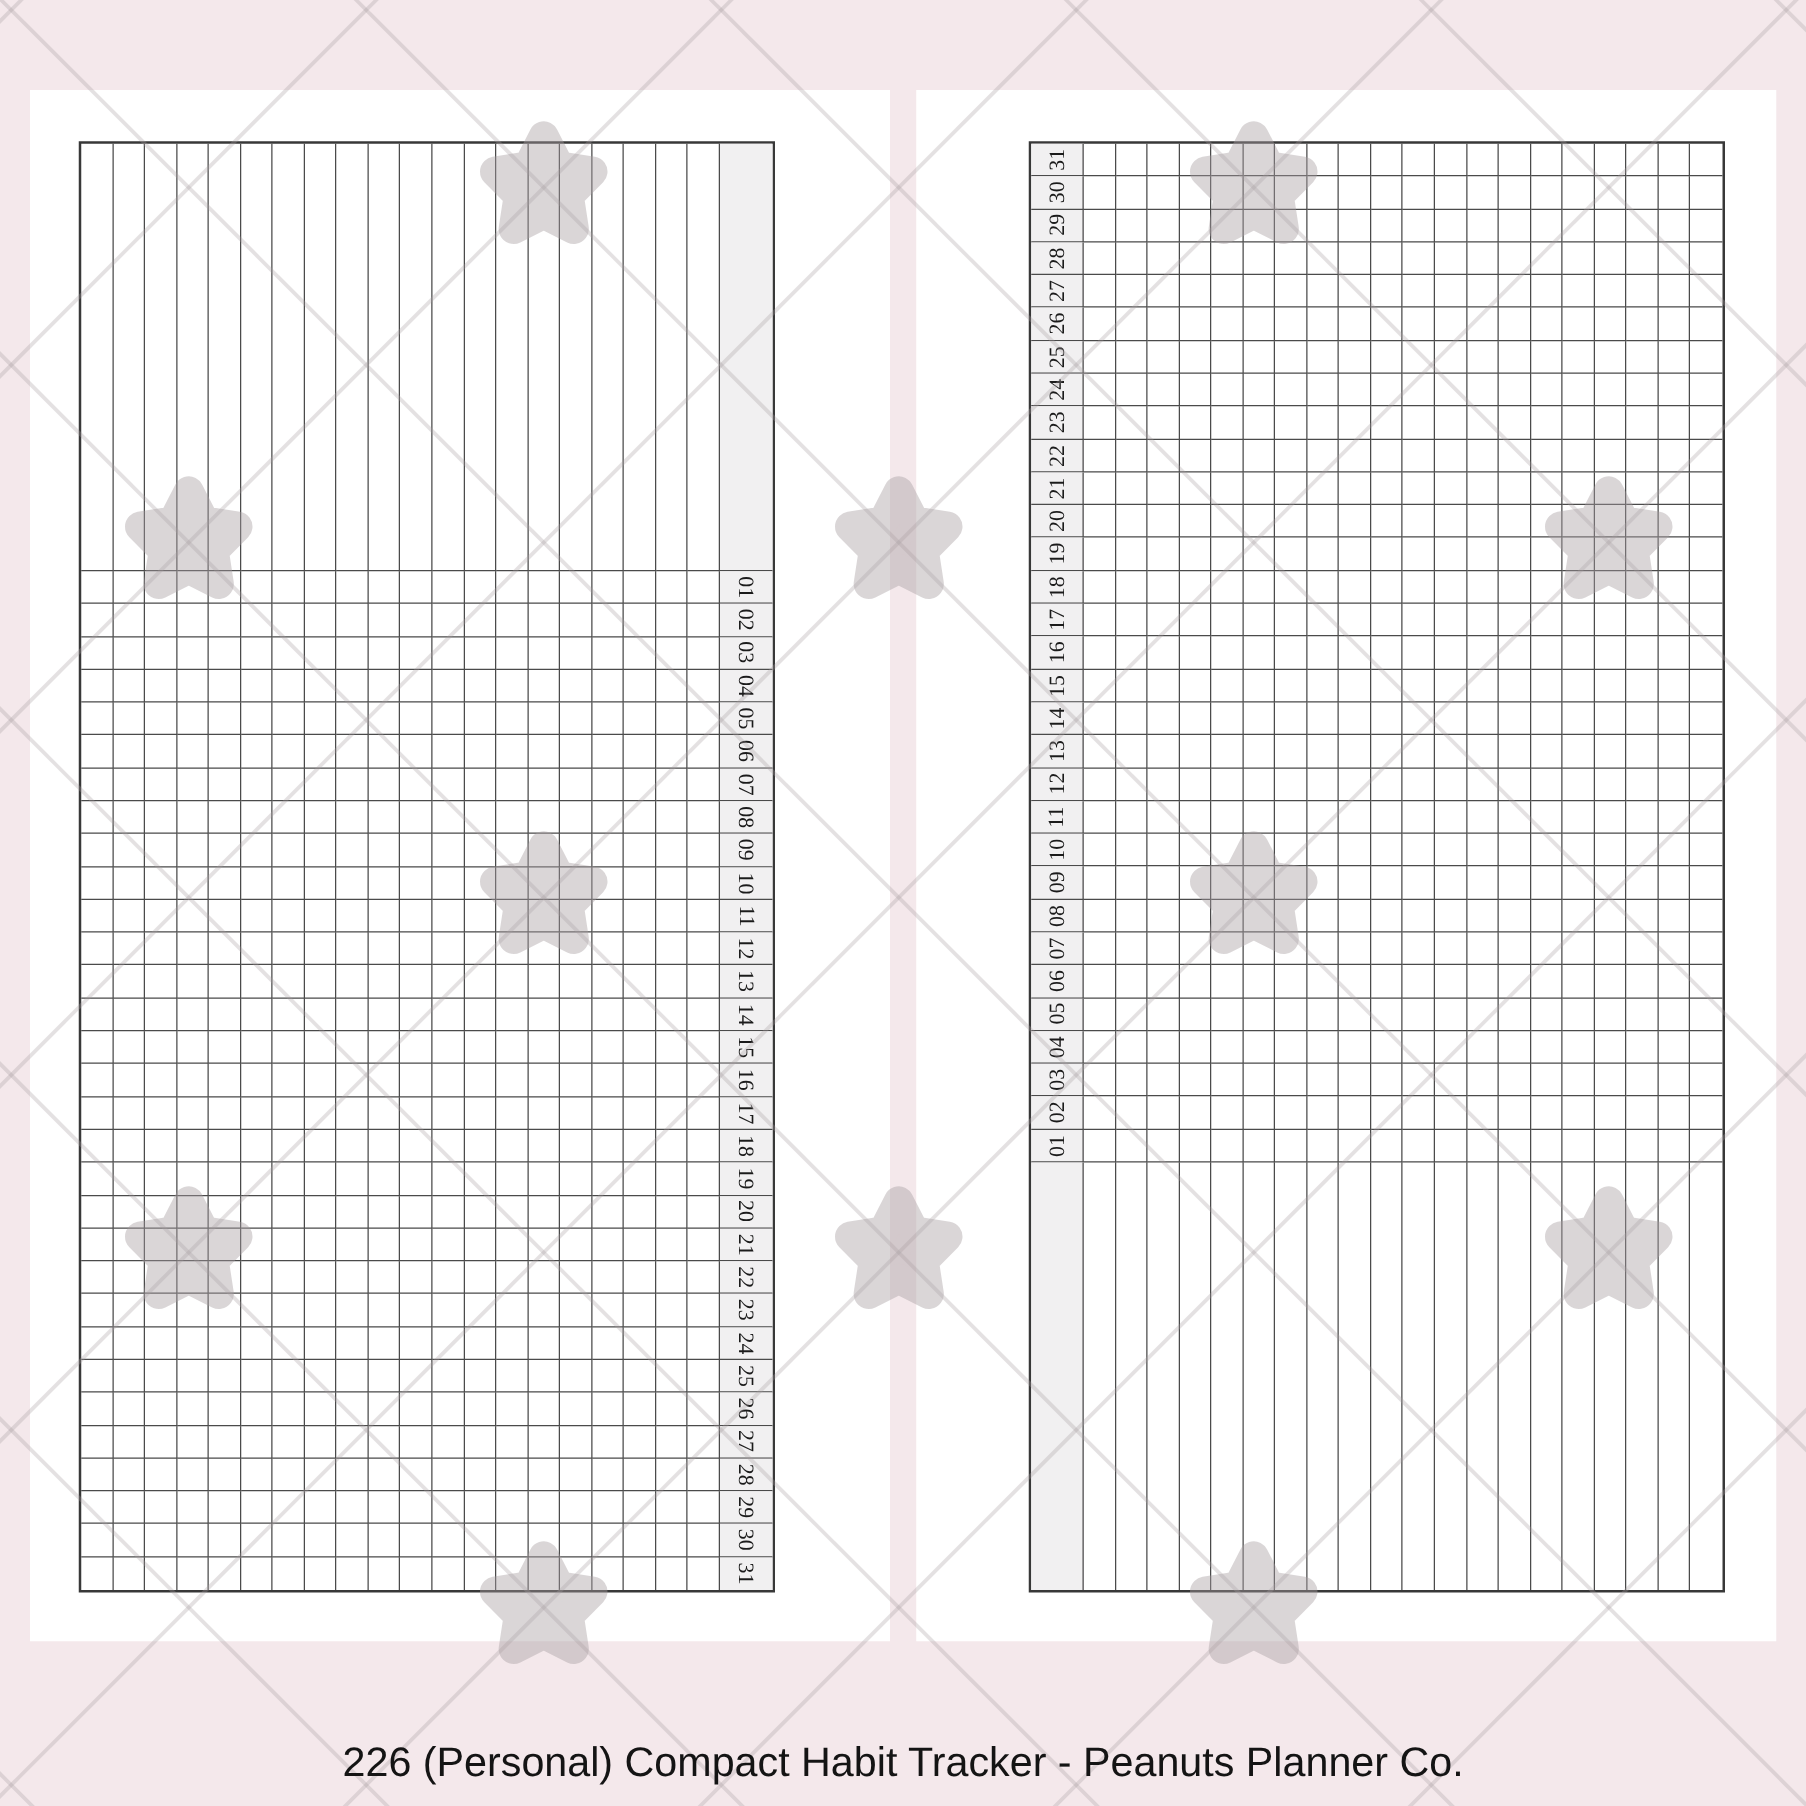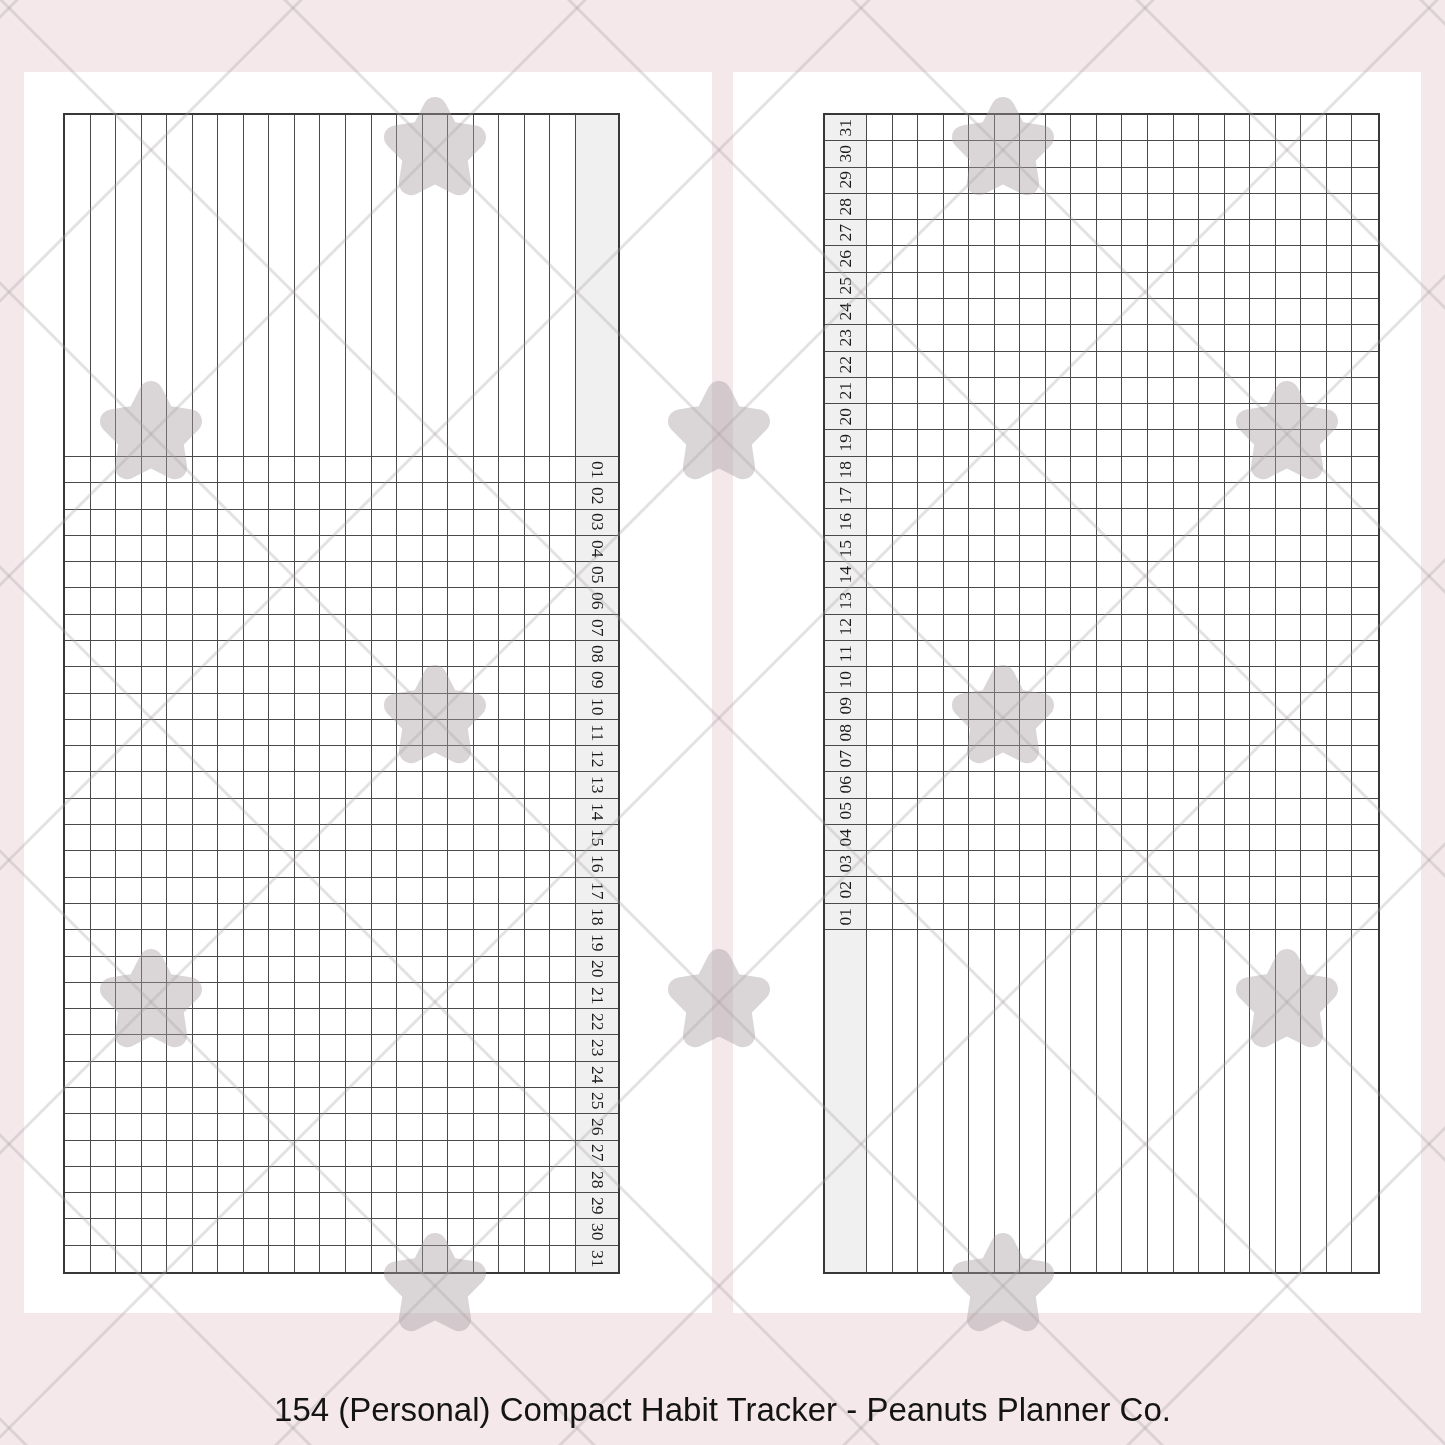--- a/index.html
+++ b/index.html
@@ -1562,13 +1562,13 @@
     <polygon points="1003.0,677.0 1015.3,701.0 1042.0,705.3 1023.0,724.5 1027.1,751.2 1003.0,739.0 978.9,751.2 983.0,724.5 964.0,705.3 990.7,701.0" fill="#a89fa2" stroke="#a89fa2" stroke-width="24" stroke-linejoin="round" opacity="0.42"></polygon>
     <polygon points="1287.0,961.0 1299.3,985.0 1326.0,989.3 1307.0,1008.5 1311.1,1035.2 1287.0,1023.0 1262.9,1035.2 1267.0,1008.5 1248.0,989.3 1274.7,985.0" fill="#a89fa2" stroke="#a89fa2" stroke-width="24" stroke-linejoin="round" opacity="0.42"></polygon>
     <polygon points="151.0,393.0 163.3,417.0 190.0,421.3 171.0,440.5 175.1,467.2 151.0,455.0 126.9,467.2 131.0,440.5 112.0,421.3 138.7,417.0" fill="#a89fa2" stroke="#a89fa2" stroke-width="24" stroke-linejoin="round" opacity="0.42"></polygon>
     <polygon points="435.0,677.0 447.3,701.0 474.0,705.3 455.0,724.5 459.1,751.2 435.0,739.0 410.9,751.2 415.0,724.5 396.0,705.3 422.7,701.0" fill="#a89fa2" stroke="#a89fa2" stroke-width="24" stroke-linejoin="round" opacity="0.42"></polygon>
     <polygon points="719.0,961.0 731.3,985.0 758.0,989.3 739.0,1008.5 743.1,1035.2 719.0,1023.0 694.9,1035.2 699.0,1008.5 680.0,989.3 706.7,985.0" fill="#a89fa2" stroke="#a89fa2" stroke-width="24" stroke-linejoin="round" opacity="0.42"></polygon>
     <polygon points="1003.0,1245.0 1015.3,1269.0 1042.0,1273.3 1023.0,1292.5 1027.1,1319.2 1003.0,1307.0 978.9,1319.2 983.0,1292.5 964.0,1273.3 990.7,1269.0" fill="#a89fa2" stroke="#a89fa2" stroke-width="24" stroke-linejoin="round" opacity="0.42"></polygon>
     <polygon points="151.0,961.0 163.3,985.0 190.0,989.3 171.0,1008.5 175.1,1035.2 151.0,1023.0 126.9,1035.2 131.0,1008.5 112.0,989.3 138.7,985.0" fill="#a89fa2" stroke="#a89fa2" stroke-width="24" stroke-linejoin="round" opacity="0.42"></polygon>
     <polygon points="435.0,1245.0 447.3,1269.0 474.0,1273.3 455.0,1292.5 459.1,1319.2 435.0,1307.0 410.9,1319.2 415.0,1292.5 396.0,1273.3 422.7,1269.0" fill="#a89fa2" stroke="#a89fa2" stroke-width="24" stroke-linejoin="round" opacity="0.42"></polygon>
   </svg>
 
-<div class="caption">154 (Personal) Compact Habit Tracker - Peanuts Planner Co.</div>
+<div class="caption">226 (Personal) Compact Habit Tracker - Peanuts Planner Co.</div>
 
 </body></html>

